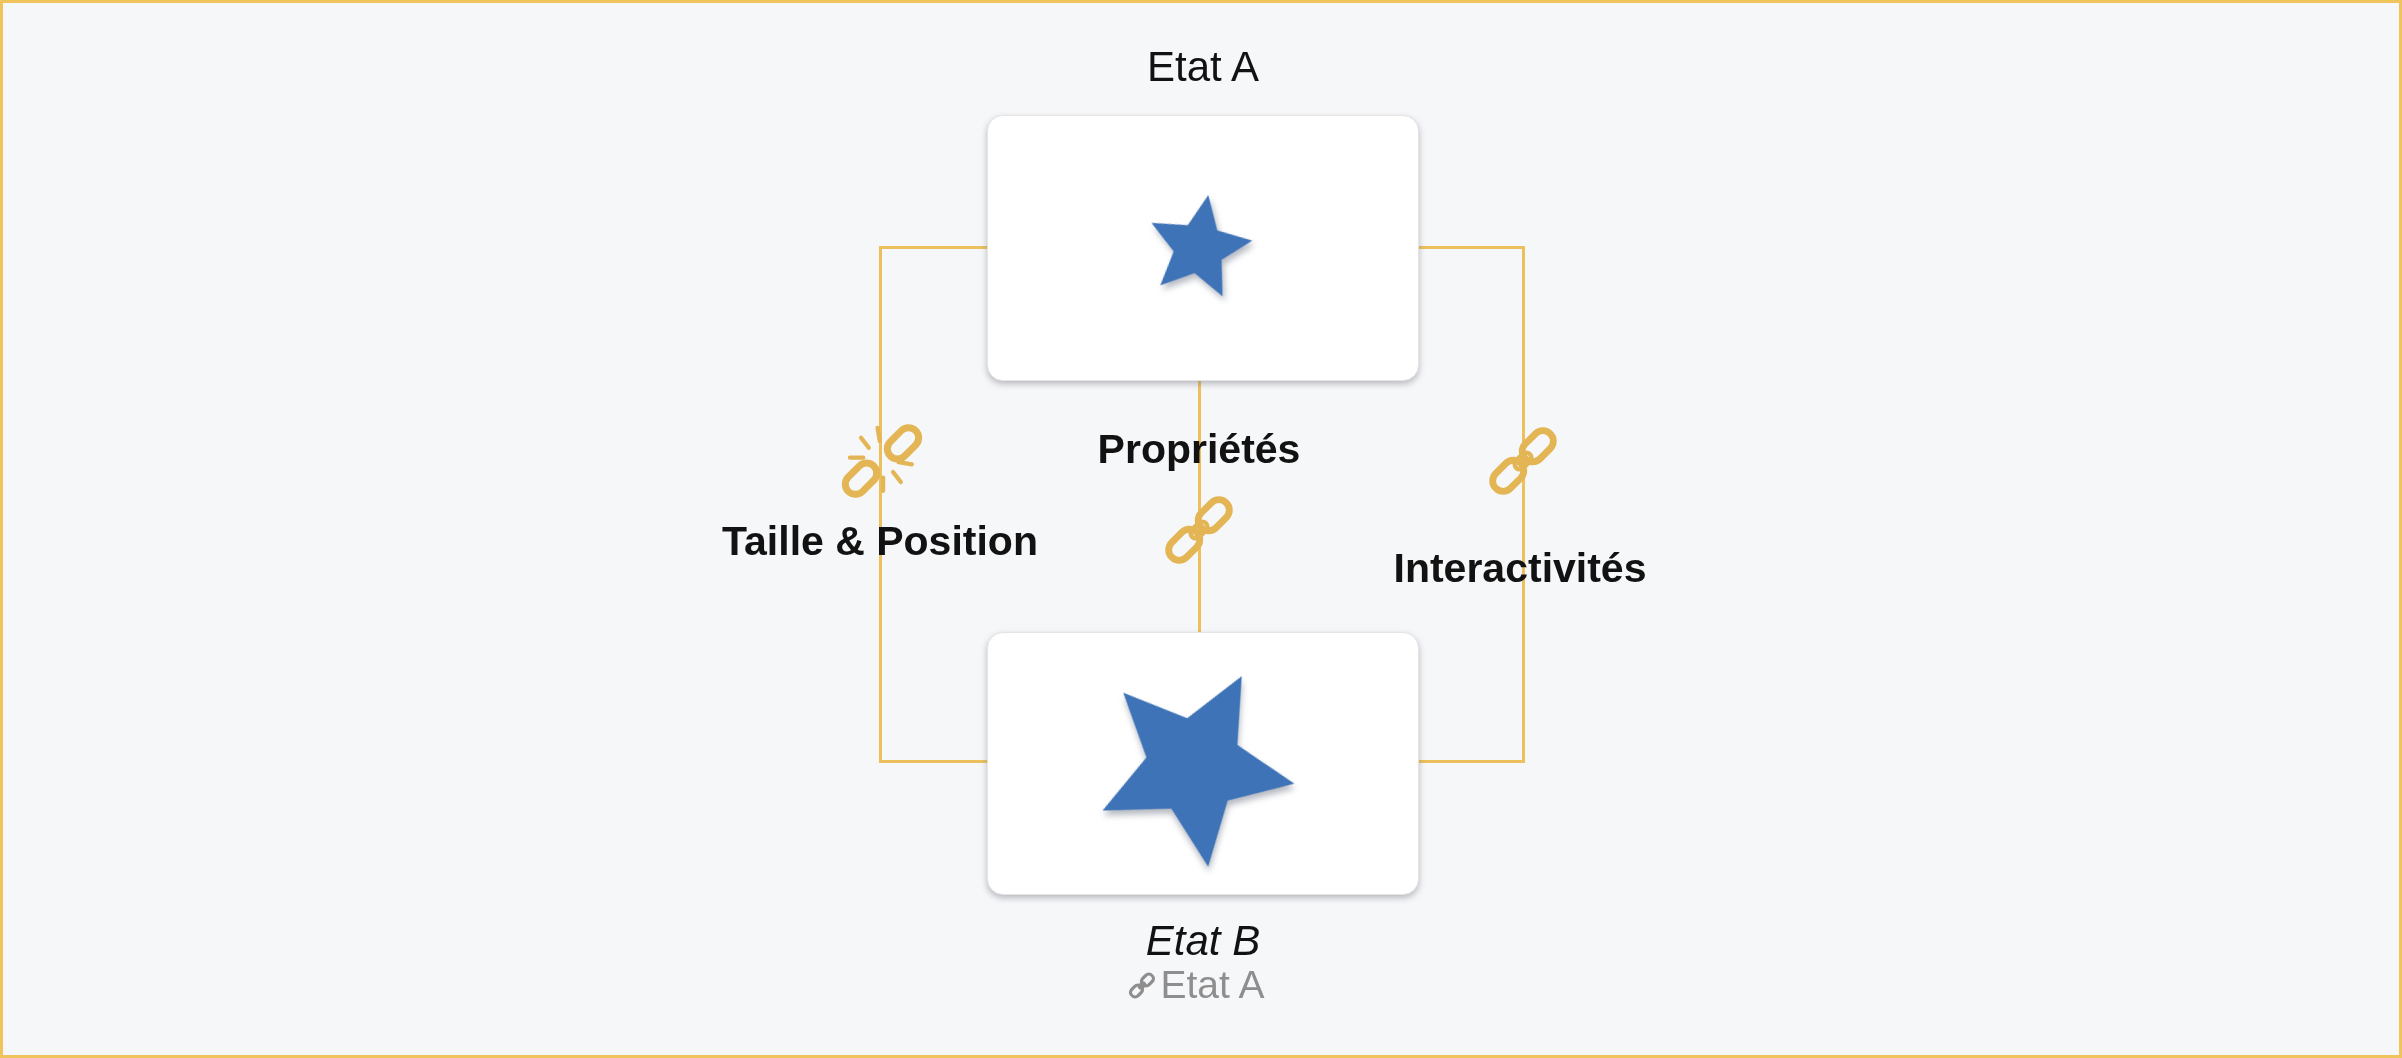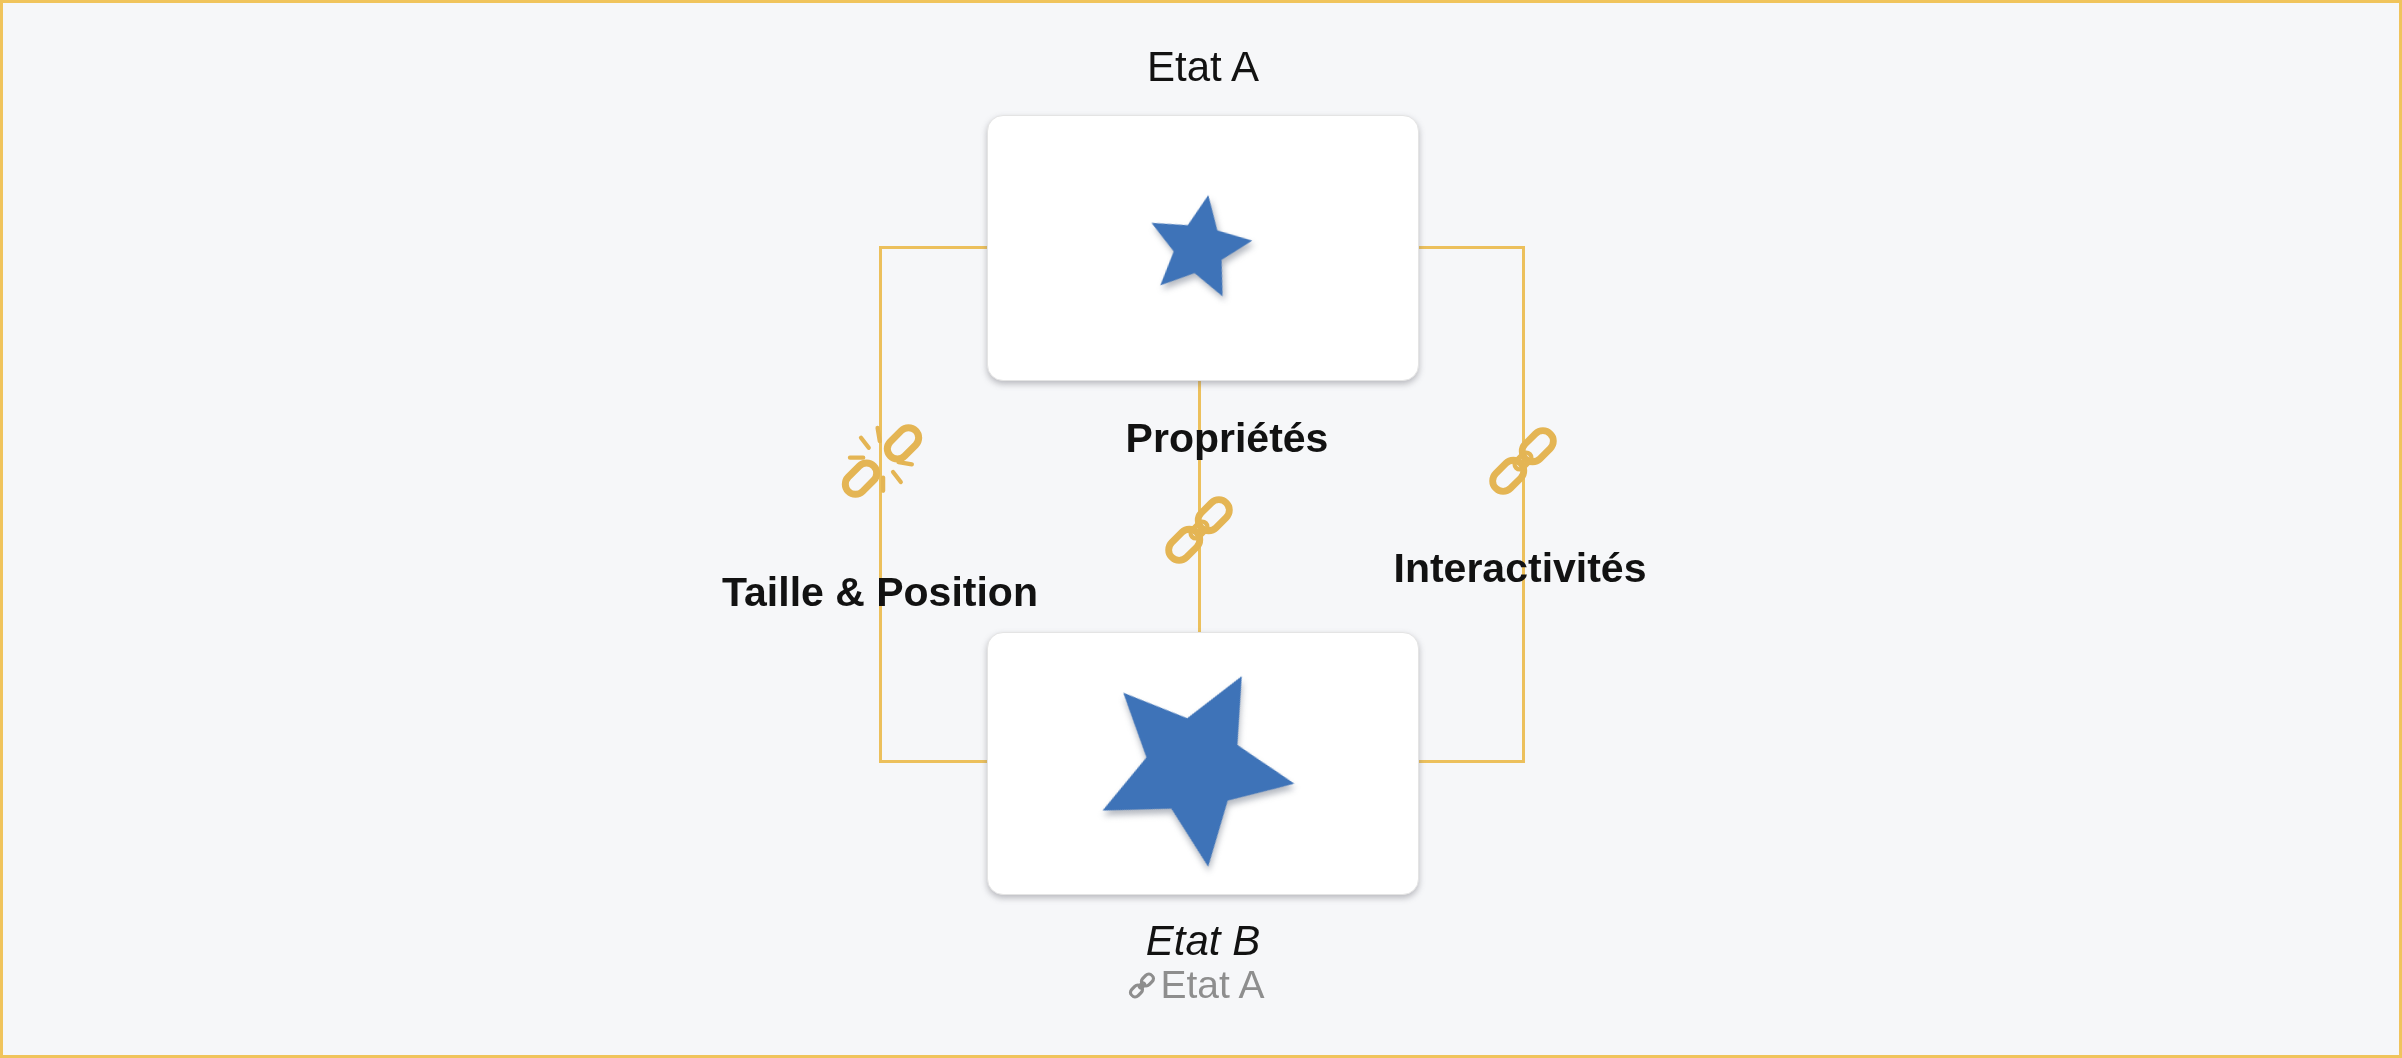--- a/index.html
+++ b/index.html
@@ -40,22 +40,22 @@
     font-size:42px;line-height:48px;color:var(--text-dark);
     z-index:4;
   }
   .title-a{top:40px;}
   .title-b{top:914px;font-style:italic;}
   .conn-label{
     position:absolute;transform:translateX(-50%);
     font-size:41px;font-weight:700;line-height:48px;
     color:var(--text-dark);white-space:nowrap;z-index:4;
   }
-  .label-left{left:877px;top:565px;}
-  .label-center{left:1196px;top:411px;margin-left:28px;}
+  .label-left{left:877px;top:514px;}
+  .label-center{left:1196px;top:422px;}
   .label-right{left:1517px;top:541px;}
   .gold-chain{
     position:absolute;color:var(--gold-icon);z-index:5;
     transform:translate(-50%,-50%) rotate(45deg);
   }
   .chain-broken{left:879px;top:458px;}
   .chain-center{left:1196px;top:527px;}
   .chain-right{left:1520px;top:458px;}
   .inherit-row{
     position:absolute;left:1196px;top:960px;transform:translateX(-50%);

